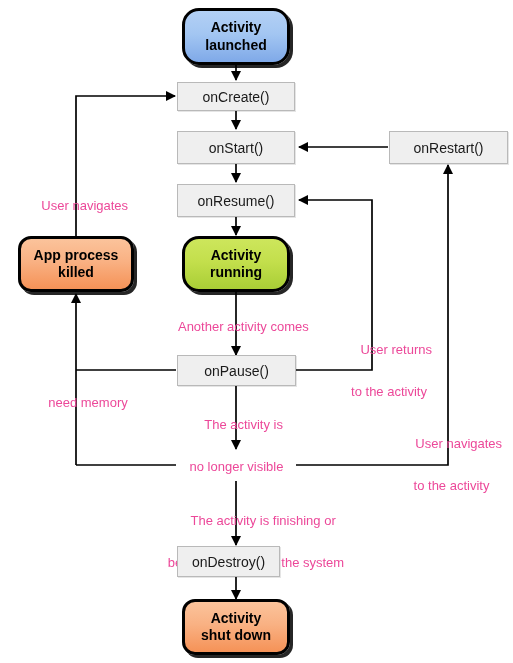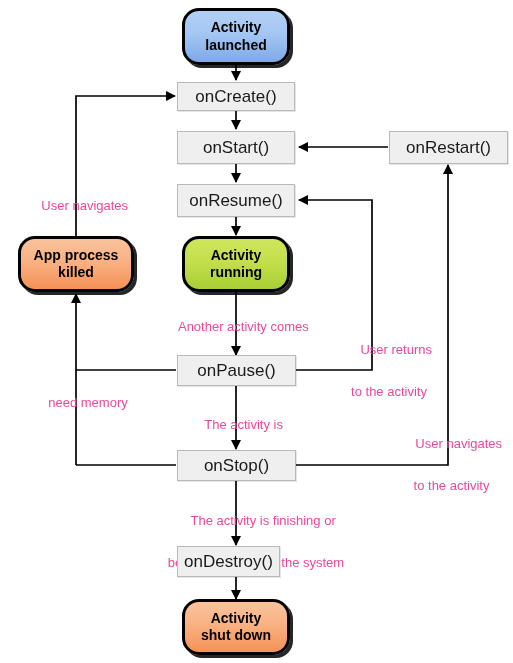--- a/index.html
+++ b/index.html
@@ -31,21 +31,21 @@
     align-items: center;
     justify-content: center;
     text-align: left;
     z-index: 3;
   }
   
   .callbox {
     background: #efefef;
     border: 1px solid #b9b9b9;
     color: #1a1a1a;
-    font-size: 17px;
+    font-size: 14px;
     font-weight: normal;
     box-shadow: 1px 1px 0 rgba(0,0,0,0.10);
   }
   
   .state {
     border: 3px solid #000000;
     border-radius: 17px;
     font-size: 14px;
     font-weight: bold;
     color: #000000;
@@ -53,20 +53,21 @@
     box-shadow: 3px 3px 0 rgba(0,0,0,0.85);
   }
   .state-launched {
     background: linear-gradient(to bottom, #b3d0f5 0%, #a3c6f2 45%, #7fa9e8 100%);
   }
   .state-running {
     background: linear-gradient(to bottom, #cde65c 0%, #c3df4c 45%, #a9ce36 100%);
   }
   .state-killed, .state-shutdown {
     background: linear-gradient(to bottom, #fbc39b 0%, #f9b183 45%, #f59257 100%);
+    border-radius: 13px;
   }
   
   .elabel {
     position: absolute;
     color: #ec4899;
     font-size: 13px;
     line-height: 1.32;
     text-align: center;
     white-space: pre;
     z-index: 2;
@@ -146,23 +147,20 @@
 
   <div class="node state state-killed" style="left:18px; top:236px; width:116px; height:56px; flex-direction:column;">
     <span>App process</span>
     <span>killed</span>
   </div>
 
   <div class="node callbox" style="left:177px; top:355px; width:119px; height:31px;">
     <span>onPause()</span>
   </div>
 
-  <div class="node callbox" style="left:177px; top:450px; width:119px; height:31px;">
-    <span>onStop()</span>
-  </div>
 
   <div class="node callbox" style="left:177px; top:546px; width:103px; height:31px;">
     <span>onDestroy()</span>
   </div>
 
   <div class="node state state-shutdown" style="left:182px; top:599px; width:108px; height:56px; flex-direction:column;">
     <span>Activity</span>
     <span>shut down</span>
   </div>
 

